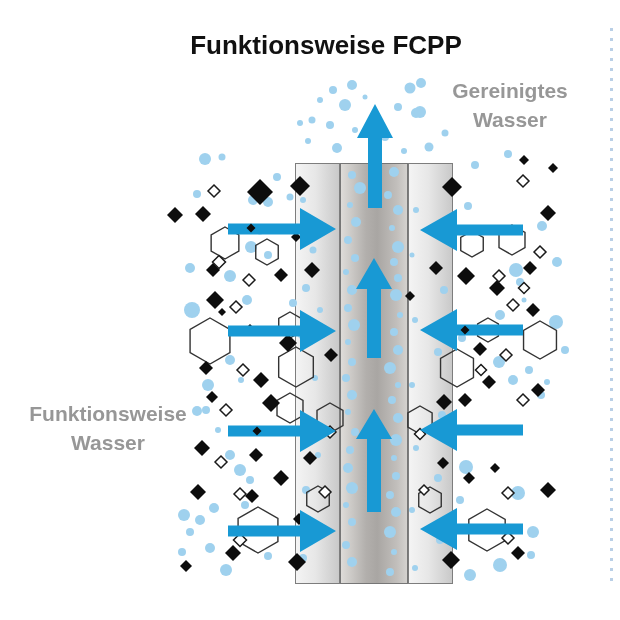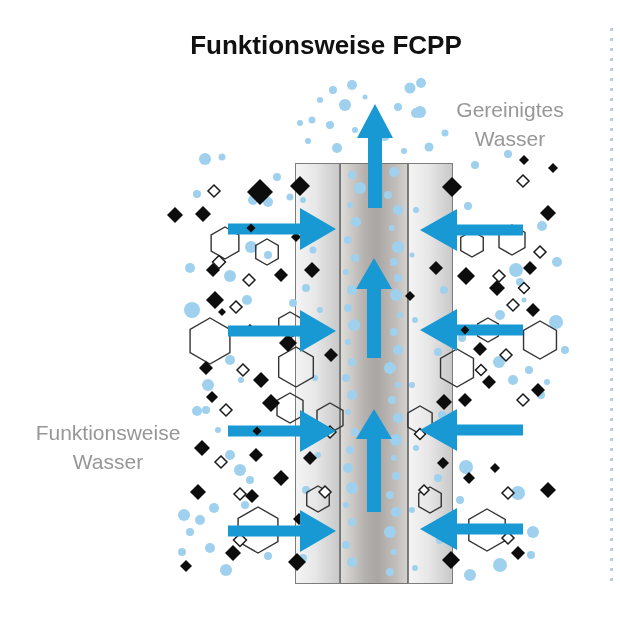--- a/index.html
+++ b/index.html
@@ -6,21 +6,21 @@
   #canvas{
     position:relative;width:616px;height:620px;background:#ffffff;
     font-family:"Liberation Sans", sans-serif;
   }
   .title{
     position:absolute;left:326px;top:30px;transform:translateX(-50%);
     font-size:26px;font-weight:bold;color:var(--title,#111);white-space:nowrap;
   }
   .label{
     position:absolute;transform:translateX(-50%);text-align:center;
-    font-size:21px;font-weight:normal;color:var(--label,#979797);line-height:29px;white-space:nowrap;margin-top:19px;
+    font-size:21px;font-weight:bold;color:var(--label,#979797);line-height:29px;white-space:nowrap;
   }
   .label-clean{left:510px;top:76px;}
   .label-dirty{left:108px;top:399px;}
   #tube{position:absolute;left:295px;top:163px;width:158px;height:421px;}
   .wall{
     position:absolute;top:0;width:43px;height:419px;
     border:1px solid var(--tubeBorder,#7d7d7d);
     background:linear-gradient(90deg,#f4f4f4 0%,#e7e7e7 45%,#c9c9c9 100%);
   }
   .wall.left{left:0;}

